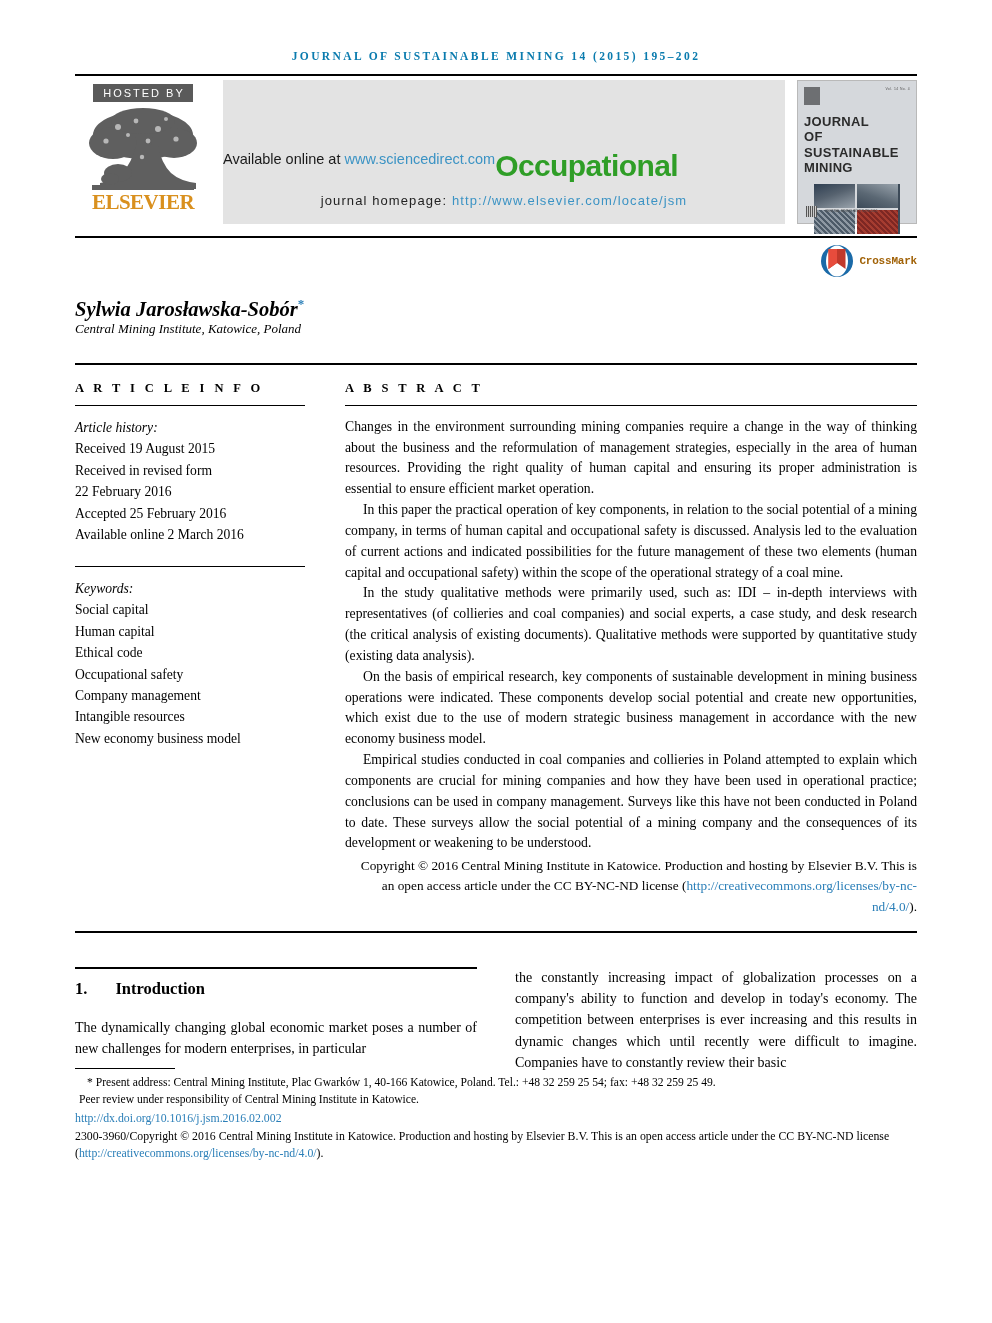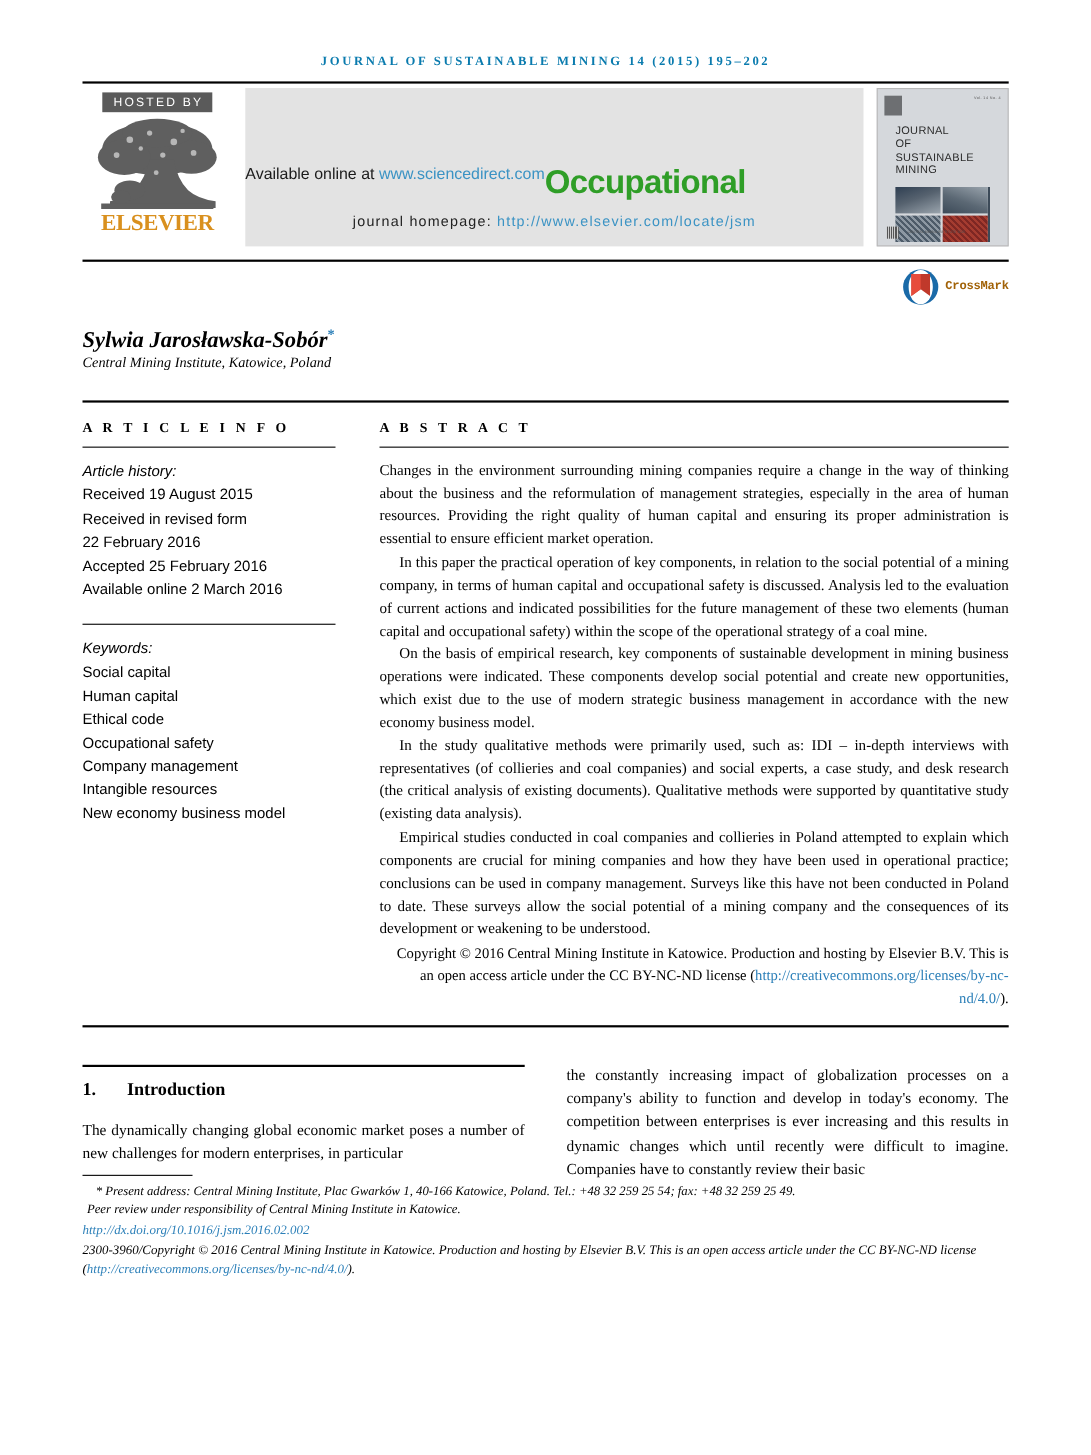--- a/index.html
+++ b/index.html
@@ -111,25 +111,25 @@
     background: #d5d8dc;
     position: relative;
     padding: 6px;
     font-family: "Liberation Sans", sans-serif;
   }
   .cover-topbar { display: flex; justify-content: space-between; align-items: flex-start; }
   .cover-badge { width: 16px; height: 18px; background: #6d6f72; }
   .cover-issue { font-size: 3.4px; color: #555; letter-spacing: .4px; }
   .cover-title {
     margin-top: 9px;
-    margin-left: 10px;
-    font-size: 10px;
+    font-size: 13px;
     line-height: 1.18;
     color: #2b2b2b;
     letter-spacing: .3px;
+    font-weight: bold;
   }
   .cover-grid {
     margin: 9px 10px 0 10px;
     display: grid;
     grid-template-columns: 1fr 1fr;
     grid-template-rows: 24px 24px;
     gap: 2px;
     border-right: 2px solid #3c4a58;
   }
   .cg { background: #8f9aa5; }
@@ -198,21 +198,21 @@
   .col-abs  { flex: 1 1 auto; padding-left: 20px; }
 
   .sec-head {
     font-family: "Liberation Serif", serif;
     font-size: 12.5px;
     font-weight: bold;
     letter-spacing: 3.4px;
   }
   .thin-rule { border-top: 1.1px solid #000; margin: 9px 0 11px 0; }
   .info-line {
-    font-family: Liberation Sans, sans-serif;
+    font-family: Liberation Serif, serif;
     font-size: 13.6px;
     line-height: 1.58;
   }
   .info-line.italic { font-style: italic; }
   .kw-block { margin-top: 3px; }
 
   .abs-p {
     font-family: "Liberation Serif", serif;
     font-size: 13.7px;
     line-height: 1.52;
@@ -254,21 +254,20 @@
     margin: 18px 0 0 0;
   }
   .body-p.nospace { margin-top: 0; }
 
   
   .foot {
     position: absolute;
     left: 75px;
     right: 75px;
     bottom: 38px;
-    font-style: italic;
   }
   .foot-rule { border-top: 1px solid #000; width: 100px; margin-bottom: 6px; }
   .foot-line {
     font-family: "Liberation Serif", serif;
     font-size: 11.6px;
     line-height: 1.42;
     margin: 0;
   }
   .foot-line.indent { padding-left: 12px; }
   .foot-line a { color: #2b7fb8; text-decoration: none; }
@@ -412,22 +411,22 @@
         <div class="info-line">New economy business model</div>
       </div>
     </div>
 
     <div class="col-abs">
       <div class="sec-head">A B S T R A C T</div>
       <div class="thin-rule"></div>
 
       <p class="abs-p">Changes in the environment surrounding mining companies require a change in the way of thinking about the business and the reformulation of management strategies, especially in the area of human resources. Providing the right quality of human capital and ensuring its proper administration is essential to ensure efficient market operation.</p>
       <p class="abs-p">In this paper the practical operation of key components, in relation to the social potential of a mining company, in terms of human capital and occupational safety is discussed. Analysis led to the evaluation of current actions and indicated possibilities for the future management of these two elements (human capital and occupational safety) within the scope of the operational strategy of a coal mine.</p>
+      <p class="abs-p">In the study qualitative methods were primarily used, such as: IDI – in-depth interviews with representatives (of collieries and coal companies) and social experts, a case study, and desk research (the critical analysis of existing documents). Qualitative methods were supported by quantitative study (existing data analysis).</p>
       <p class="abs-p">On the basis of empirical research, key components of sustainable development in mining business operations were indicated. These components develop social potential and create new opportunities, which exist due to the use of modern strategic business management in accordance with the new economy business model.</p>
-      <p class="abs-p">In the study qualitative methods were primarily used, such as: IDI – in-depth interviews with representatives (of collieries and coal companies) and social experts, a case study, and desk research (the critical analysis of existing documents). Qualitative methods were supported by quantitative study (existing data analysis).</p>
       <p class="abs-p">Empirical studies conducted in coal companies and collieries in Poland attempted to explain which components are crucial for mining companies and how they have been used in operational practice; conclusions can be used in company management. Surveys like this have not been conducted in Poland to date. These surveys allow the social potential of a mining company and the consequences of its development or weakening to be understood.</p>
 
       <p class="copy-p">
         <span>Copyright © 2016 Central Mining Institute in Katowice. Production and hosting by Elsevier B.V. This is an open access article under the CC BY-NC-ND license (</span><a href="#">http://creativecommons.org/licenses/by-nc-nd/4.0/</a><span>).</span>
       </p>
     </div>
   </div>
 
   <div class="abs-bottom-rule"></div>
 

